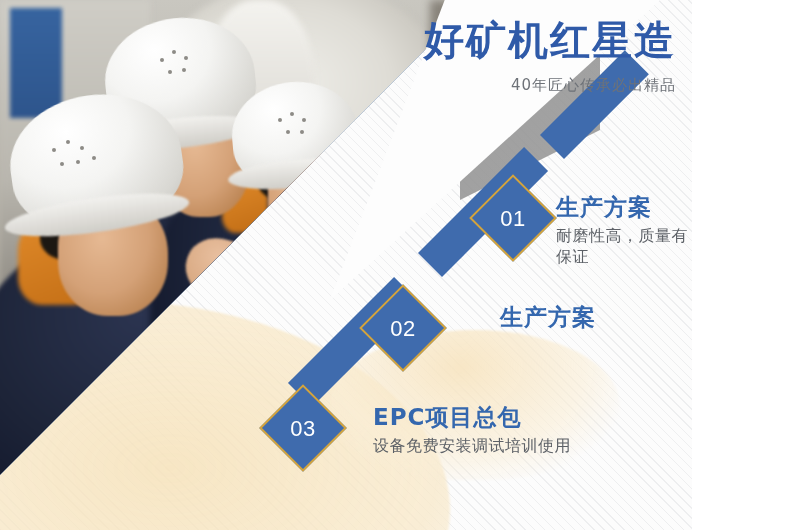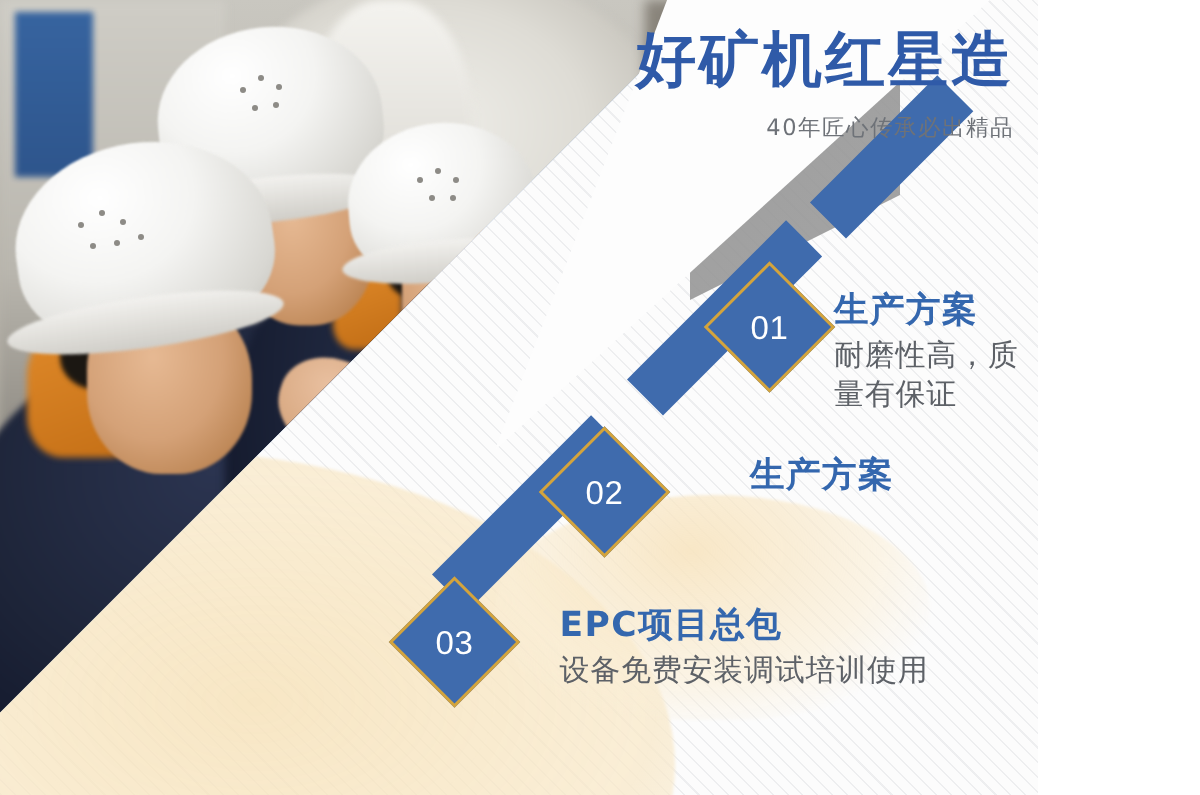--- a/index.html
+++ b/index.html
@@ -264,25 +264,25 @@
     margin:0;
     font-size:23px;
     font-weight:bold;
     color:#3467ae;
     letter-spacing:1px;
     line-height:1.25;
     font-family:"DejaVu Sans","Liberation Sans",sans-serif;
   }
   .feat .fd{
     margin:4px 0 0 0;
-    font-size:20px;
+    font-size:16px;
     color:#5d6167;
     letter-spacing:.5px;
     line-height:1.3;
-    font-family:Liberation Mono, monospace;
+    font-family:Liberation Sans, sans-serif;
   }
   .ft1{left:556px;top:193px;}
   .ft2{left:456px;top:303px;margin-left:44px;}
   .ft3{left:373px;top:403px;}
 </style>
 </head>
 <body>
 
 <div id="banner">
 

